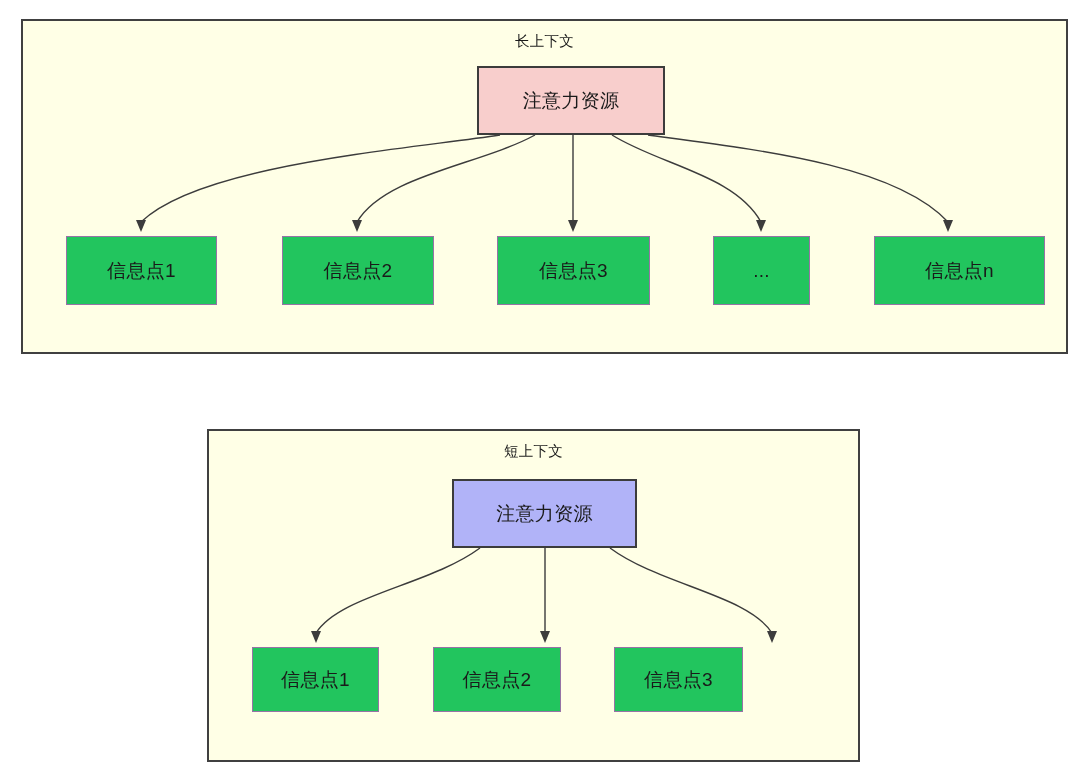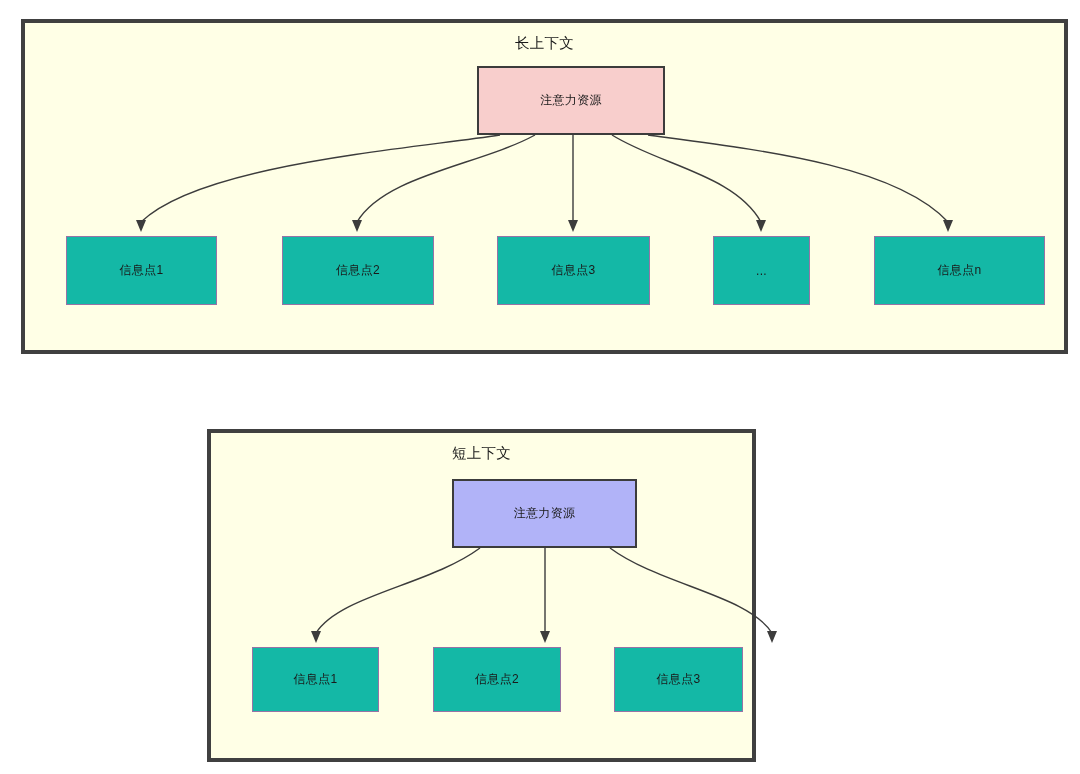--- a/index.html
+++ b/index.html
@@ -17,64 +17,64 @@
   #canvas {
     position: absolute;
     left: 0; top: 0;
     width: 1080px;
     height: 774px;
   }
   .panel {
     position: absolute;
     box-sizing: border-box;
     background: #ffffe6;
-    border: 4px solid #404040;
+    border: 2px solid #404040;
   }
   #panel-long {
     left: 21px; top: 19px;
     width: 1047px; height: 335px;
   }
   #panel-short {
     left: 207px; top: 429px;
-    width: 549px; height: 333px;
+    width: 653px; height: 333px;
   }
   .panel-title {
     position: absolute;
     width: 100%;
     text-align: center;
     font-size: 14.5px;
     color: #1a1a1a;
     letter-spacing: 0.3px;
     white-space: nowrap;
   }
   #panel-long .panel-title { top: 11px; }
   #panel-short .panel-title { top: 11px; }
 
   .node {
     position: absolute;
     box-sizing: border-box;
     display: flex;
     align-items: center;
     justify-content: center;
-    font-size: 12px;
+    font-size: 19px;
     color: #1a1a1a;
     letter-spacing: 0.3px;
     white-space: nowrap;
     z-index: 3;
   }
   .node-root-pink {
     background: #f8cecc;
     border: 2px solid #3c3c3c;
   }
   .node-root-blue {
     background: #b1b3f8;
     border: 2px solid #3c3c3c;
   }
   .node-leaf {
-    background: #14b8a6;
+    background: #22c55e;
     border: 1px solid #9673a6;
   }
   svg.edges {
     position: absolute;
     left: 0; top: 0;
     width: 1080px;
     height: 774px;
     pointer-events: none;
     z-index: 2;
   }

